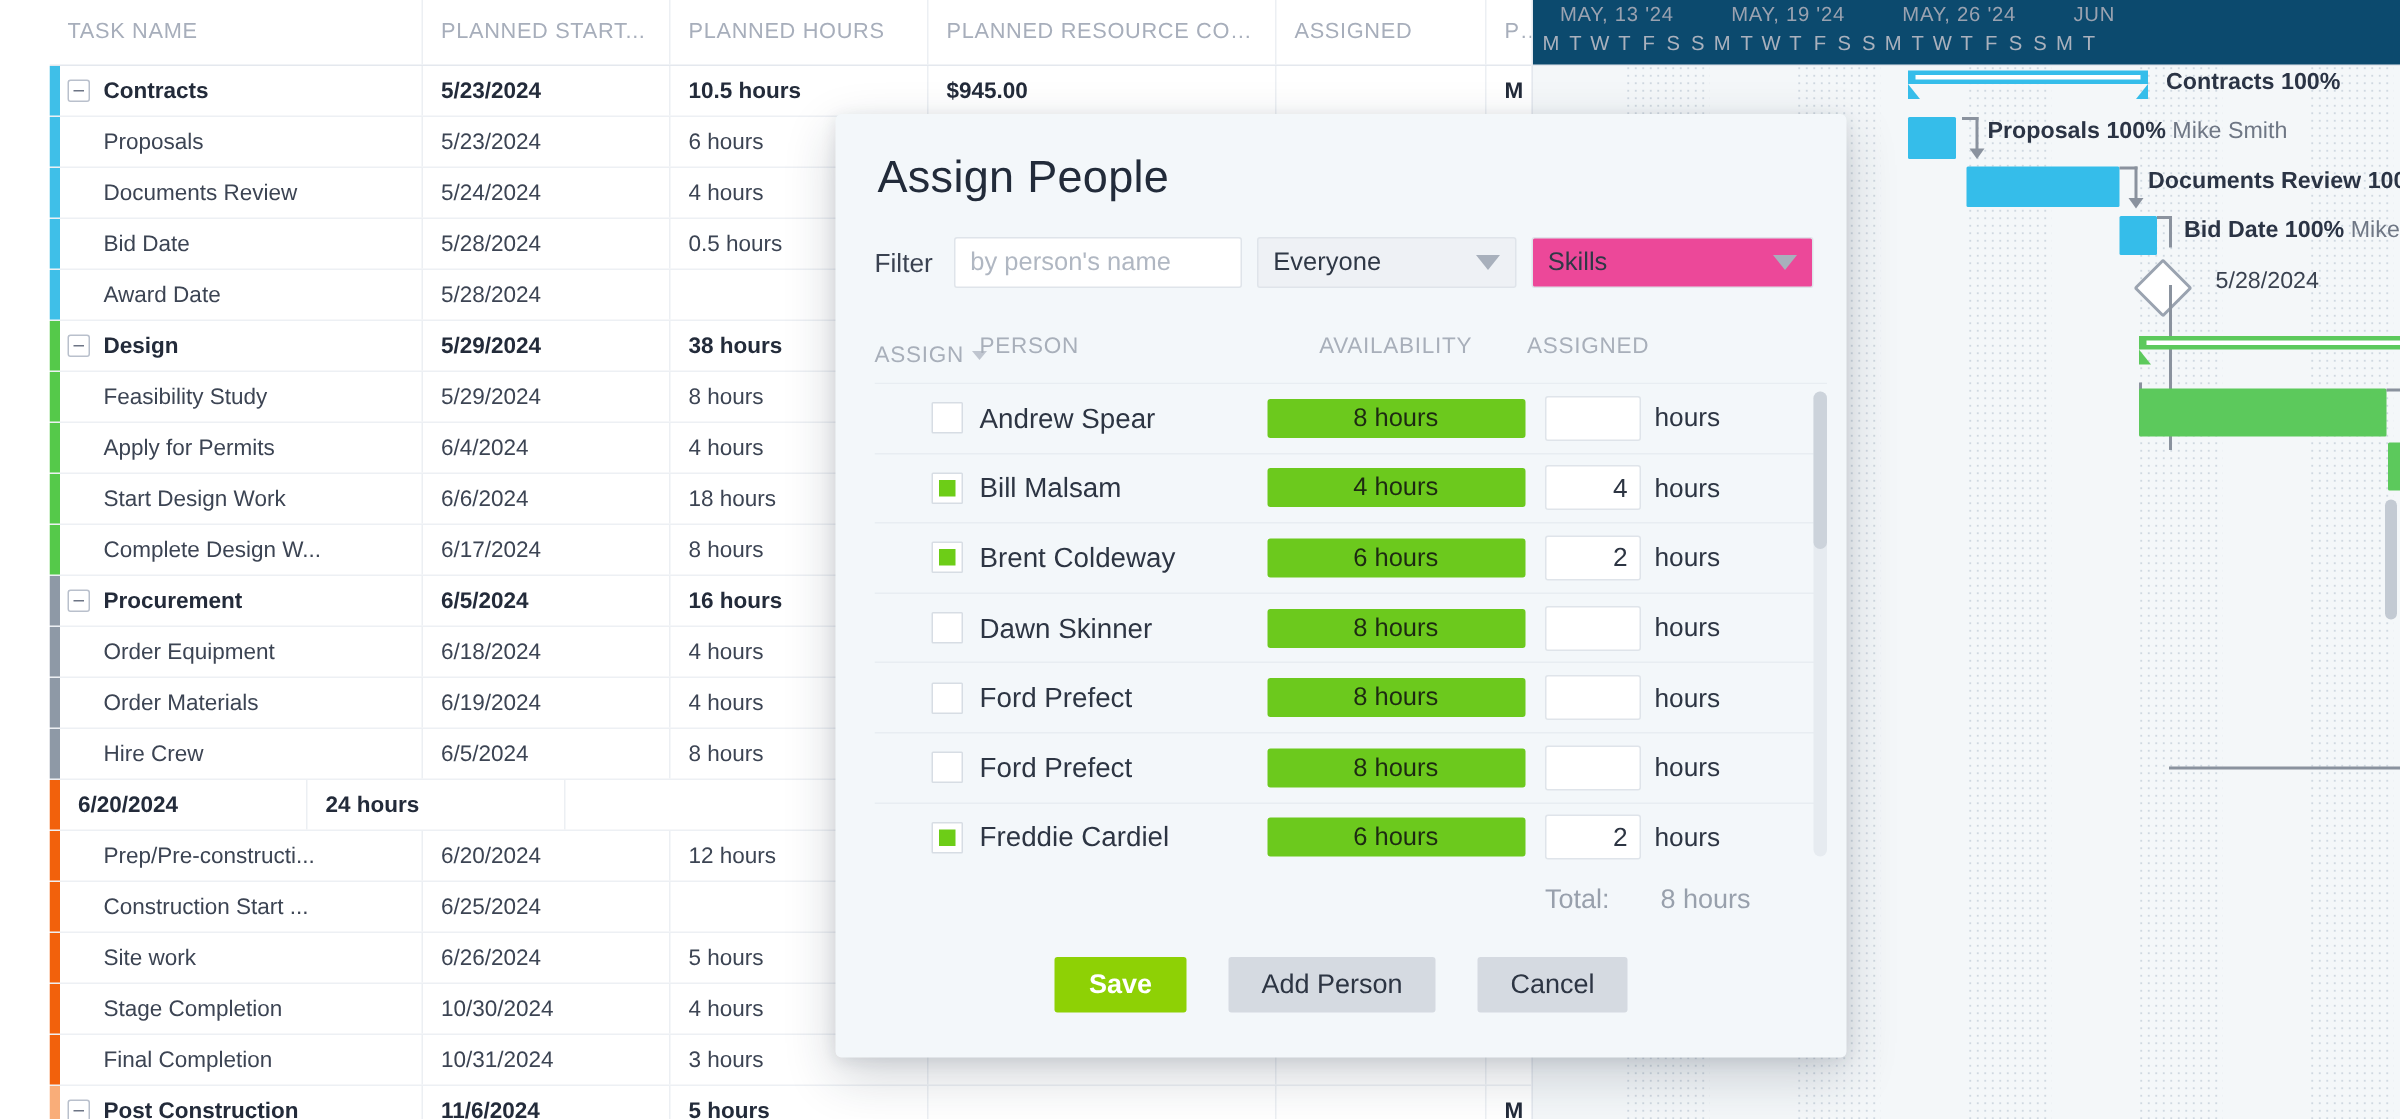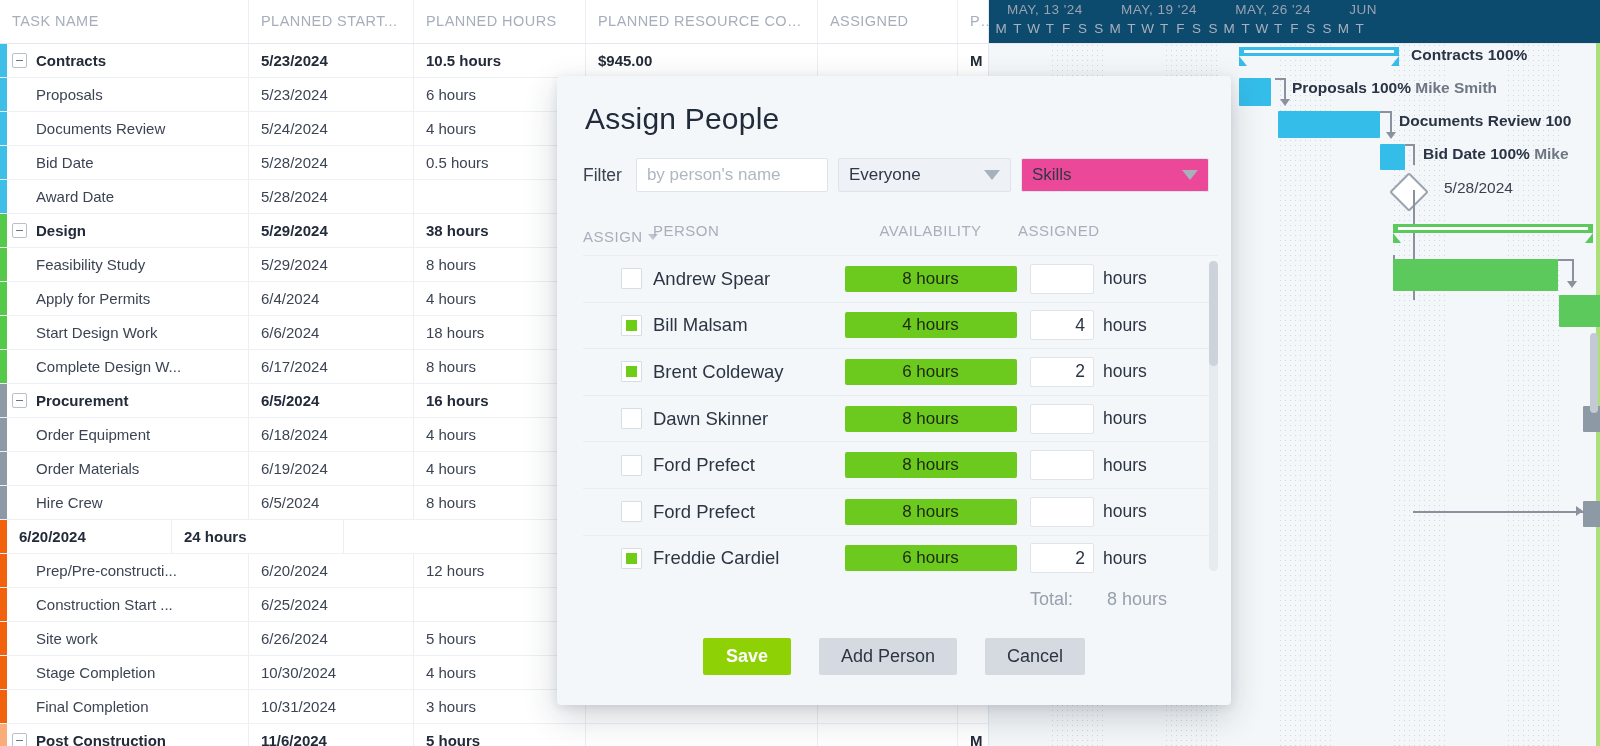--- a/index.html
+++ b/index.html
@@ -3,21 +3,21 @@
 <meta charset="utf-8">
 <style>
   html,body{margin:0;padding:0;}
   body{
     width:1600px;height:746px;overflow:hidden;position:relative;
     background:#ffffff;
     font-family:"Liberation Sans","DejaVu Sans",sans-serif;
     color:#2b3445;
     -webkit-font-smoothing:antialiased;
   }
-  .app{position:absolute;inset:0;display:flex;}
+  .app{position:absolute;inset:0;display:flex;padding-left:33px;}
 
   
   .grid-pane{position:relative;width:988px;height:746px;background:#fff;overflow:hidden;}
   .grid-head{display:flex;height:43px;align-items:center;background:#fff;
              border-bottom:1px solid #e4e8ee;position:relative;z-index:2;}
   .gh{font-size:14.5px;letter-spacing:.45px;color:#a7aebb;white-space:nowrap;
       overflow:hidden;text-overflow:ellipsis;padding:0 12px;box-sizing:border-box;
       border-right:1px solid #eceff3;height:43px;line-height:43px;}
   .c-task{width:249px;padding-left:12px;}
   .c-start{width:165px;}
@@ -60,21 +60,21 @@
   .gbar.blue{background:#35bdea;}
   .gbar.green{background:#5cc95c;}
   .gbar.gray{background:#8e99a6;}
   .summary{position:absolute;height:21px;}
   .summary .body{position:absolute;left:0;right:0;top:0;height:9px;}
   .summary .inner{position:absolute;left:5px;right:5px;top:3px;height:3px;background:#fff;}
   .summary .cap-l,.summary .cap-r{position:absolute;top:9px;width:0;height:0;
        border-top:10px solid transparent;}
   .glabel{position:absolute;font-size:15.5px;white-space:nowrap;color:#2b3445;}
   .glabel b{font-weight:bold;}
-  .glabel .who{color:#6f7785;font-weight:bold;text-align:center;}
+  .glabel .who{color:#6f7785;font-weight:normal;text-align:center;}
   .milestone{position:absolute;width:24px;height:24px;background:#fff;
              border:2.5px solid #9aa3b0;transform:rotate(45deg);border-radius:2px;}
   .link{position:absolute;border-color:#8a929e;border-style:solid;border-width:0;}
   .arrowdown{position:absolute;width:0;height:0;border-left:5px solid transparent;
              border-right:5px solid transparent;border-top:7px solid #8a929e;}
   .arrowright{position:absolute;width:0;height:0;border-top:5px solid transparent;
               border-bottom:5px solid transparent;border-left:7px solid #8a929e;}
   .today-line{position:absolute;top:0;bottom:0;width:4px;background:#9ddc62;opacity:.85;}
   .vscroll{position:absolute;right:2px;width:8px;border-radius:4px;background:#c3cad3;}
 

